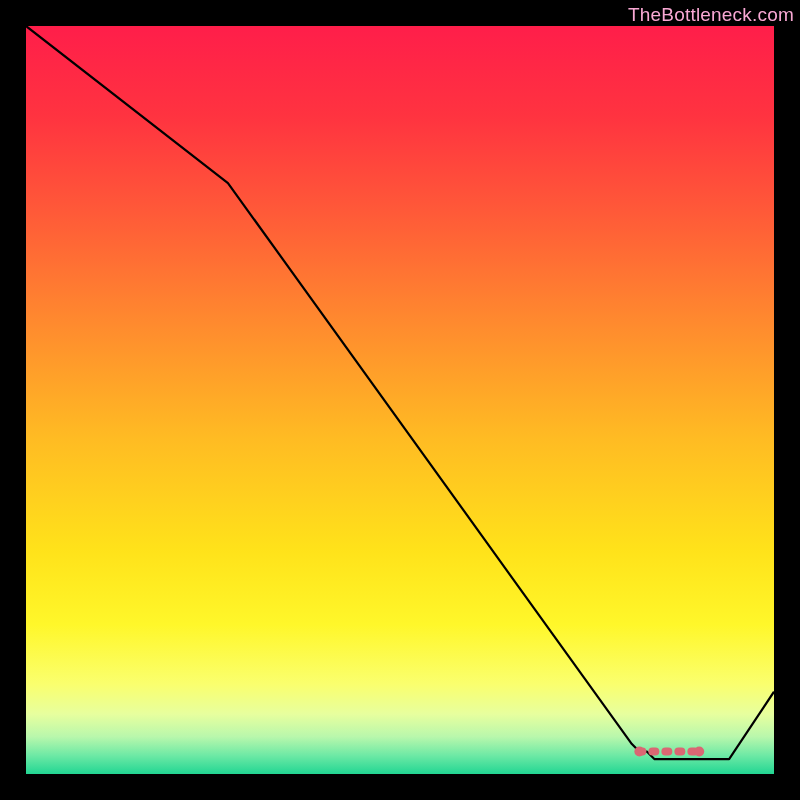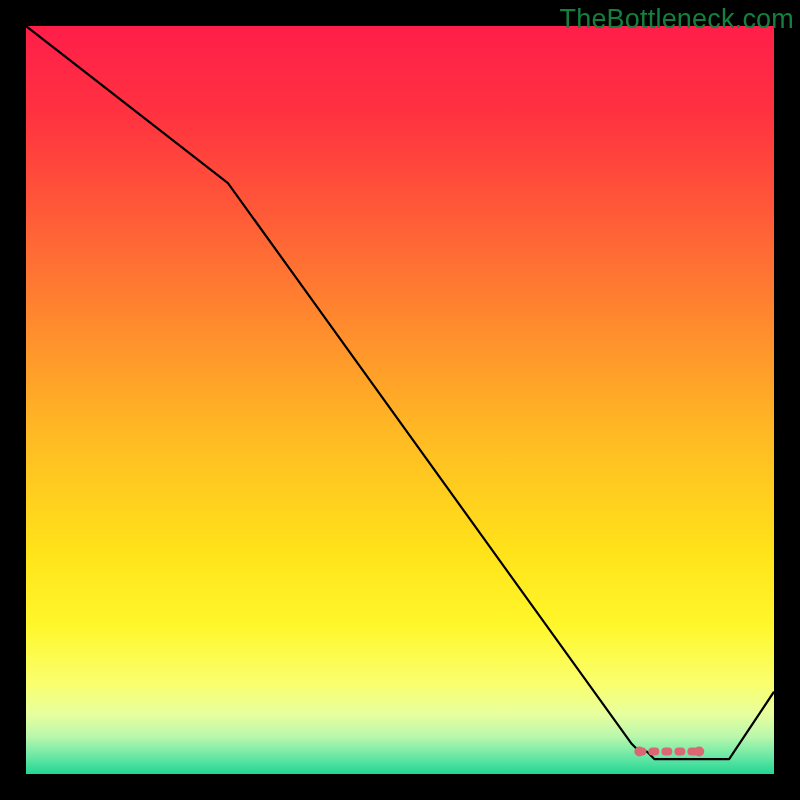--- a/index.html
+++ b/index.html
@@ -26,23 +26,23 @@
   }
   svg {
     display: block;
     width: 748px;
     height: 748px;
   }
   .attrib {
     position: absolute;
     top: 4px;
     right: 6px;
-    color: #15803d;
+    color: #f9a8d4;
     font-family: Arial, Helvetica, sans-serif;
-    font-size: 27px;
+    font-size: 19px;
     font-weight: 400;
     letter-spacing: 0.2px;
     user-select: none;
     pointer-events: none;
     text-align: right;
   }
 </style>
 </head>
 <body>
 

